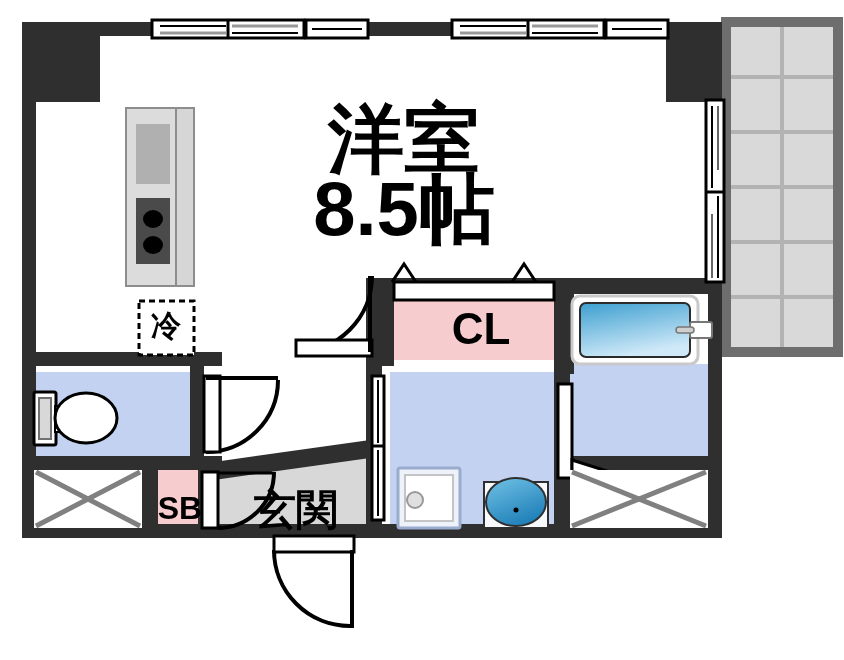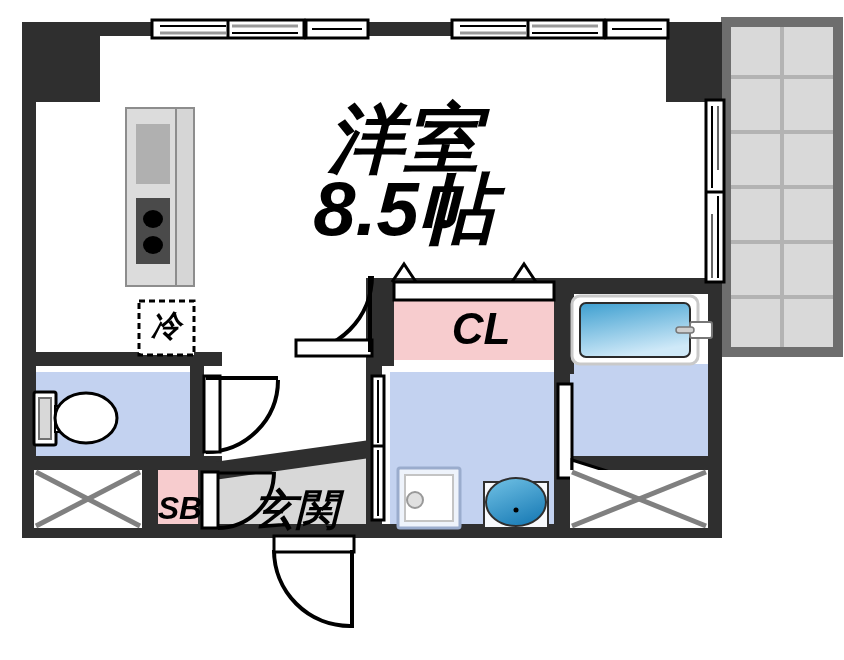--- a/index.html
+++ b/index.html
@@ -11,21 +11,20 @@
     width: 844px;
     height: 660px;
     font-family: "Liberation Sans", sans-serif;
     overflow: hidden;
   }
   #floorplan-root {
     position: relative;
     width: 844px;
     height: 660px;
     background: #ffffff;
-    font-style: italic;
   }
   #fp-svg {
     position: absolute;
     left: 0;
     top: 0;
   }
   .fp-label {
     font-family: "Liberation Sans", sans-serif;
     font-weight: bold;
     fill: #000000;

